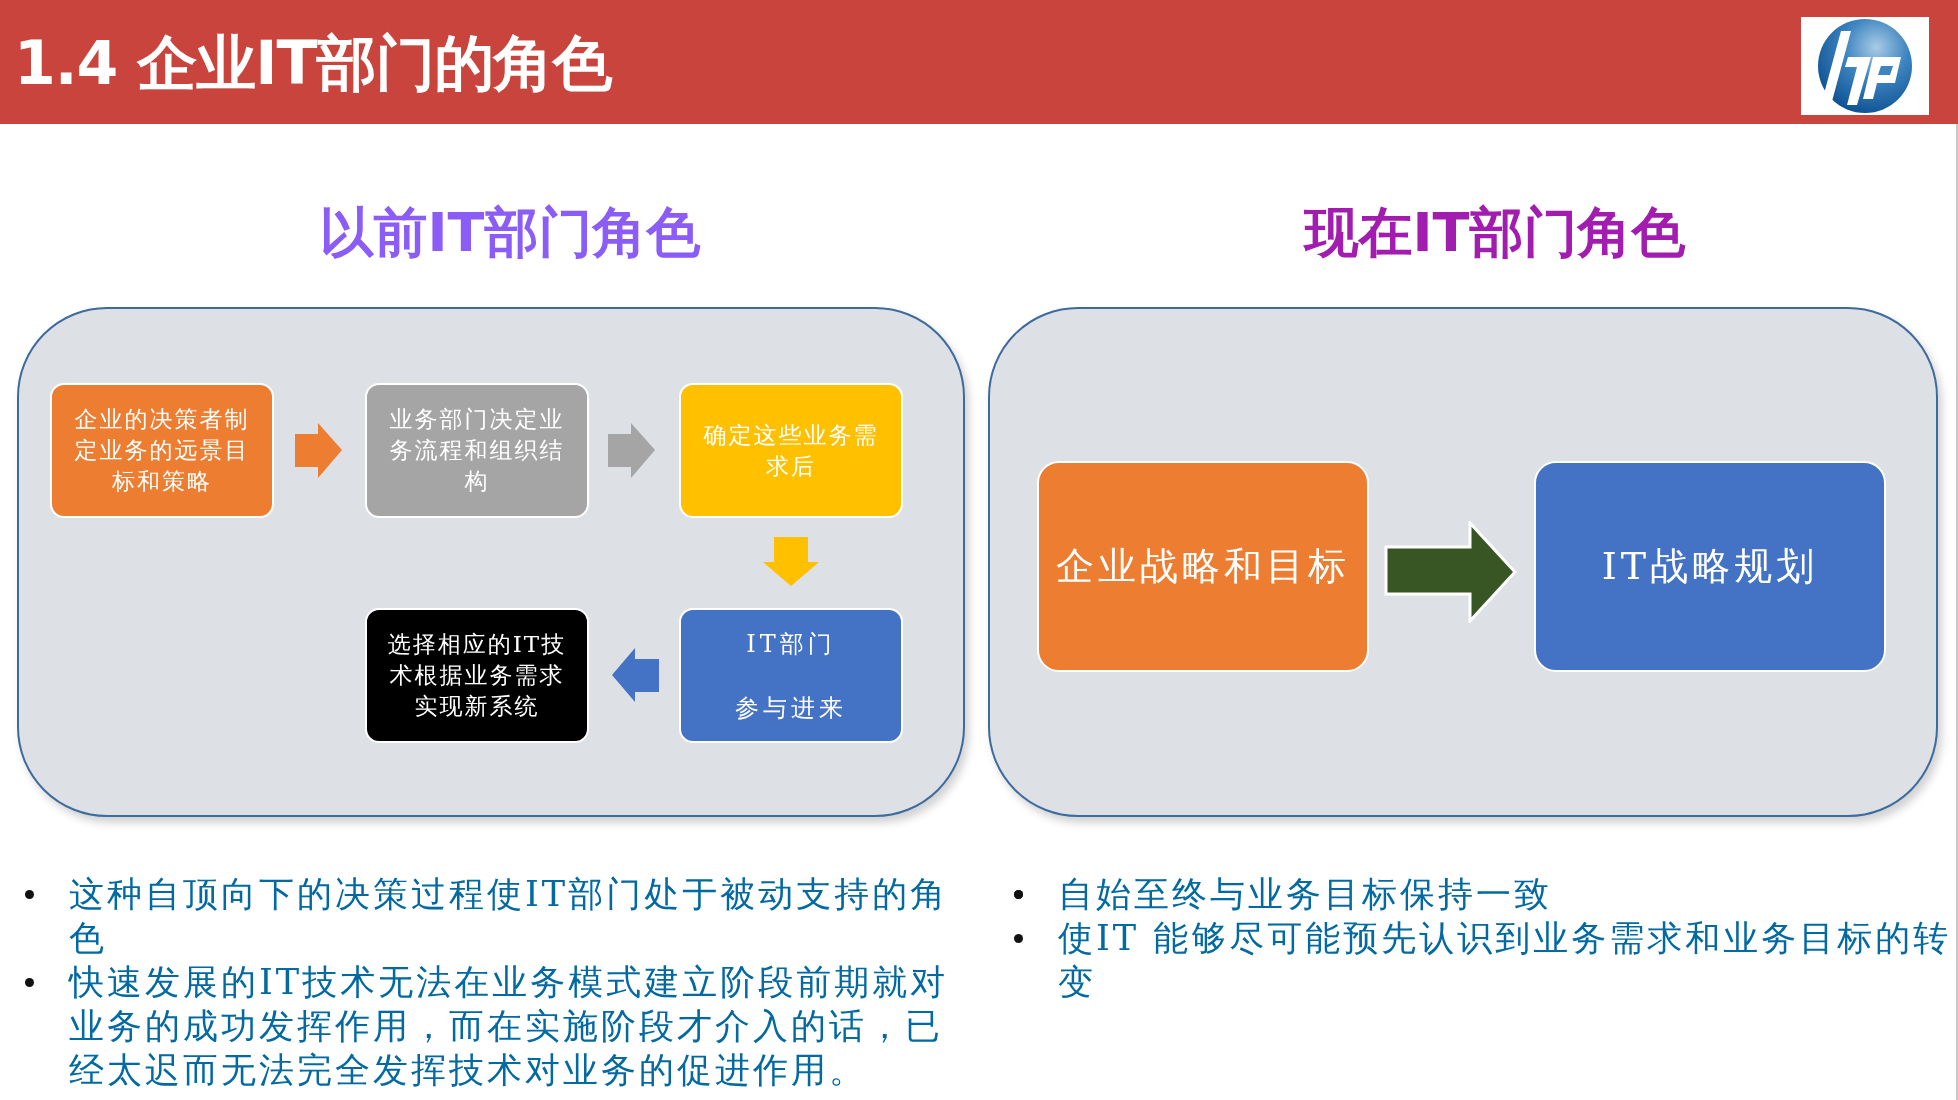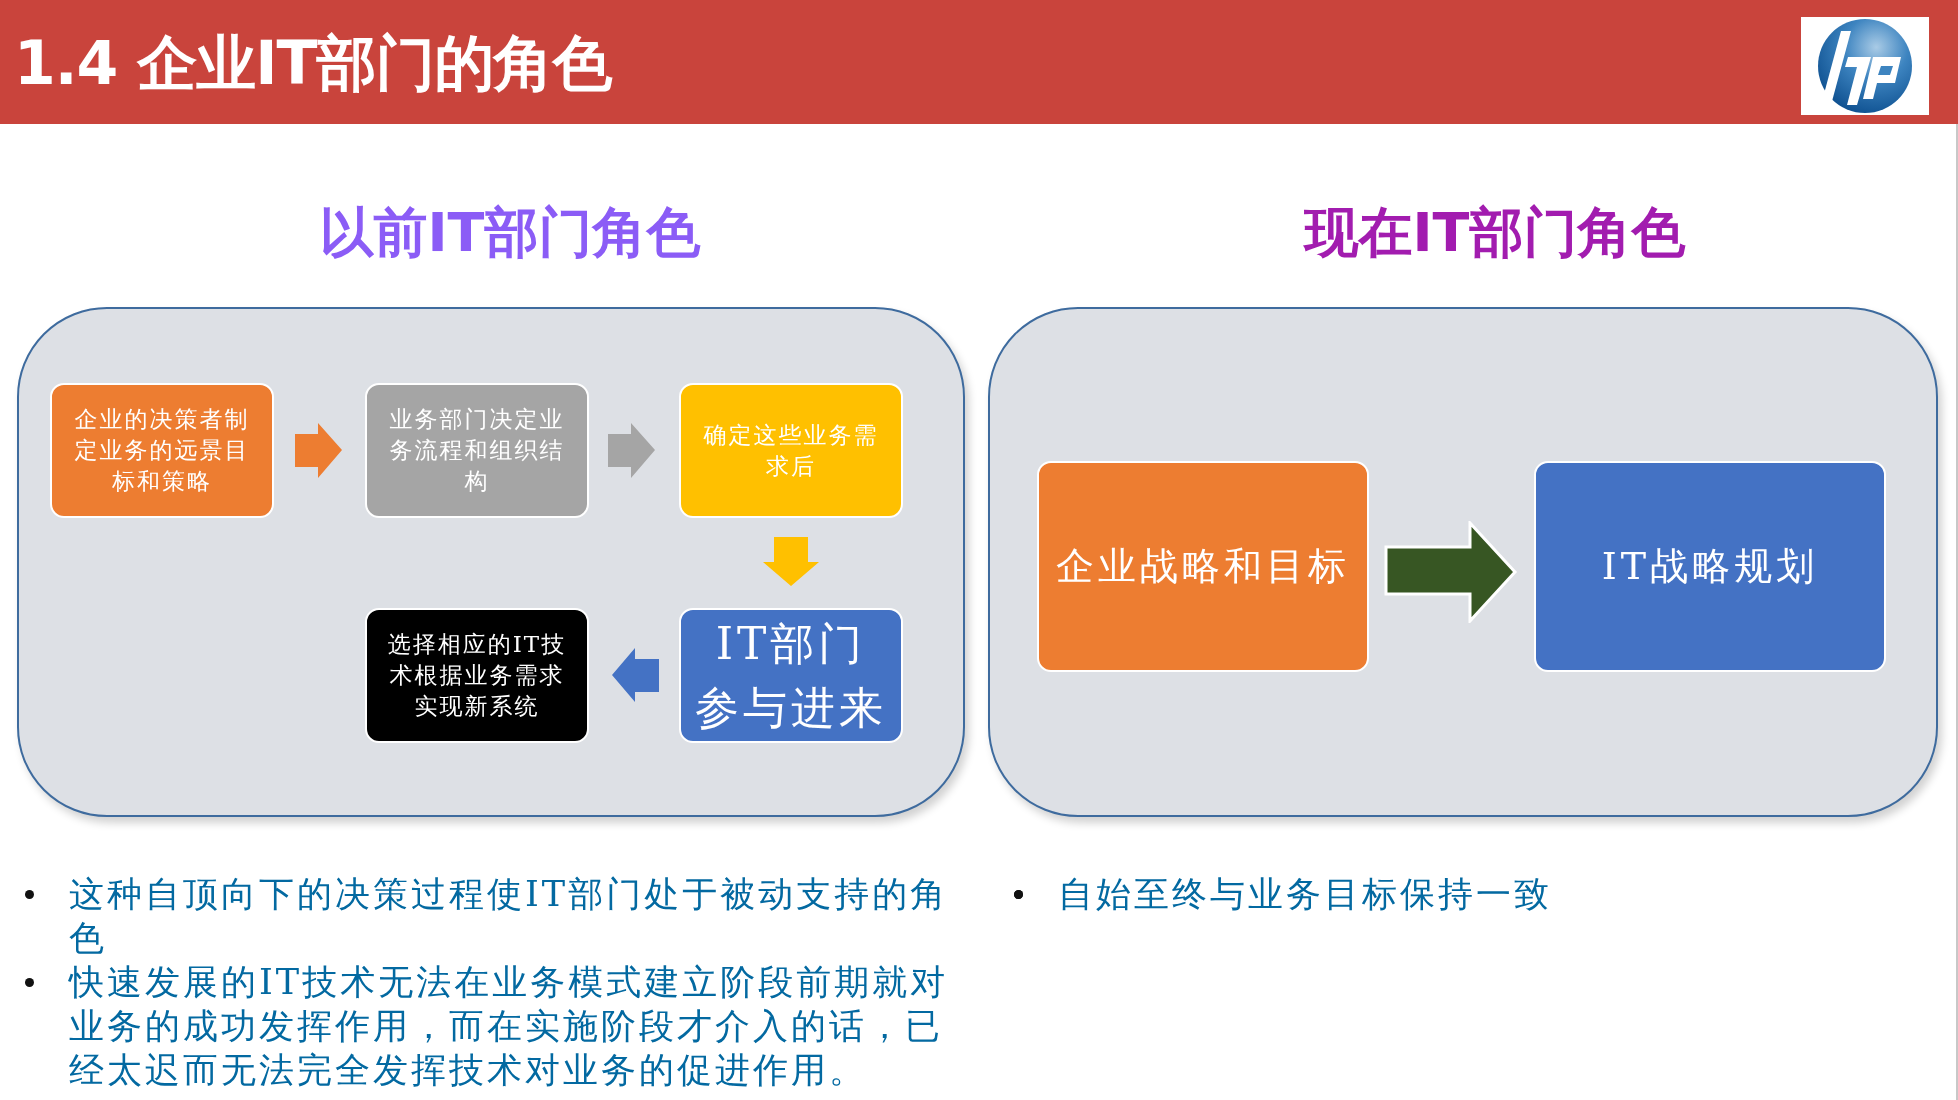--- a/index.html
+++ b/index.html
@@ -44,22 +44,22 @@
     color: #ffffff; display: flex; align-items: center; justify-content: center;
     text-align: center;
   }
   .box .txt { display: block; }
   .box.small { width: 224px; height: 135px; font-size: 23px; line-height: 31px; padding: 0 16px; letter-spacing: 2px; }
   .box.orange { background: #ed7d31; }
   .box.gray { background: #a5a5a5; }
   .box.yellow { background: #ffc000; }
   .box.blue { background: #4472c4; }
   .box.green { background: #000000; }
-  .box.itdept { font-size: 44px; line-height: 64px; letter-spacing: 4px; }
-  .box.big { border-radius: 14px; font-size: 38px; letter-spacing: 4px; }
+  .box.itdept { font-size: 24px; line-height: 64px; letter-spacing: 4px; }
+  .box.big { border-radius: 22px; font-size: 38px; letter-spacing: 4px; }
   .arrow { position: absolute; }
   .bullets {
     position: absolute; top: 872px; margin: 0; padding: 0; list-style: none;
     font-size: 35px; line-height: 44px; color: #0369a1;
   }
   .bullets.left { left: 25px; width: 940px; }
   .bullets.right { left: 1014px; width: 944px; }
   .bullets li { position: relative; padding-left: 44px; letter-spacing: 3px; }
   .bullets li .dot {
     position: absolute; left: 0; top: 18px; width: 9px; height: 9px;
@@ -152,13 +152,14 @@
 </div>
 
 <ul class="bullets left">
   <li><span class="dot"></span><span>这种自顶向下的决策过程使IT部门处于被动支持的角色</span></li>
   <li><span class="dot"></span><span>快速发展的IT技术无法在业务模式建立阶段前期就对业务的成功发挥作用，而在实施阶段才介入的话，已经太迟而无法完全发挥技术对业务的促进作用。</span></li>
 </ul>
 
 <ul class="bullets right">
   <li><span class="dot"></span></li>
   <li><span class="dot"></span><span>自始至终与业务目标保持一致</span></li>
+  <li><span class="dot"></span><span>使IT 能够尽可能预先认识到业务需求和业务目标的转变</span></li>
 </ul>
 
 </body></html>

